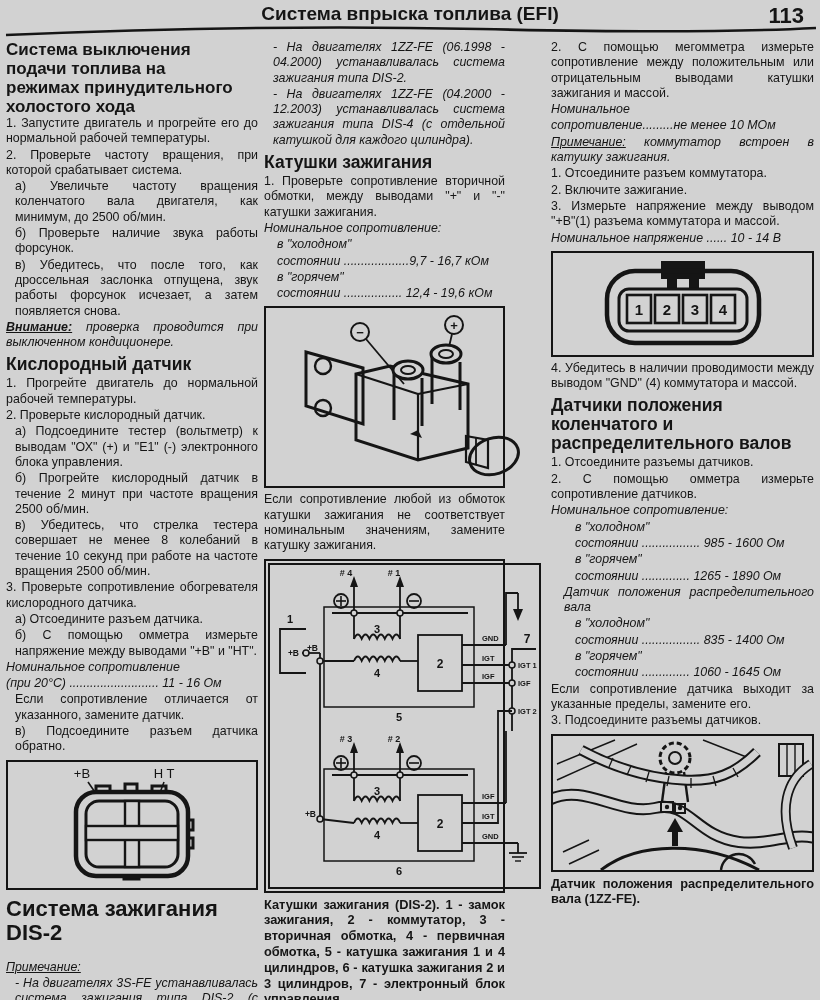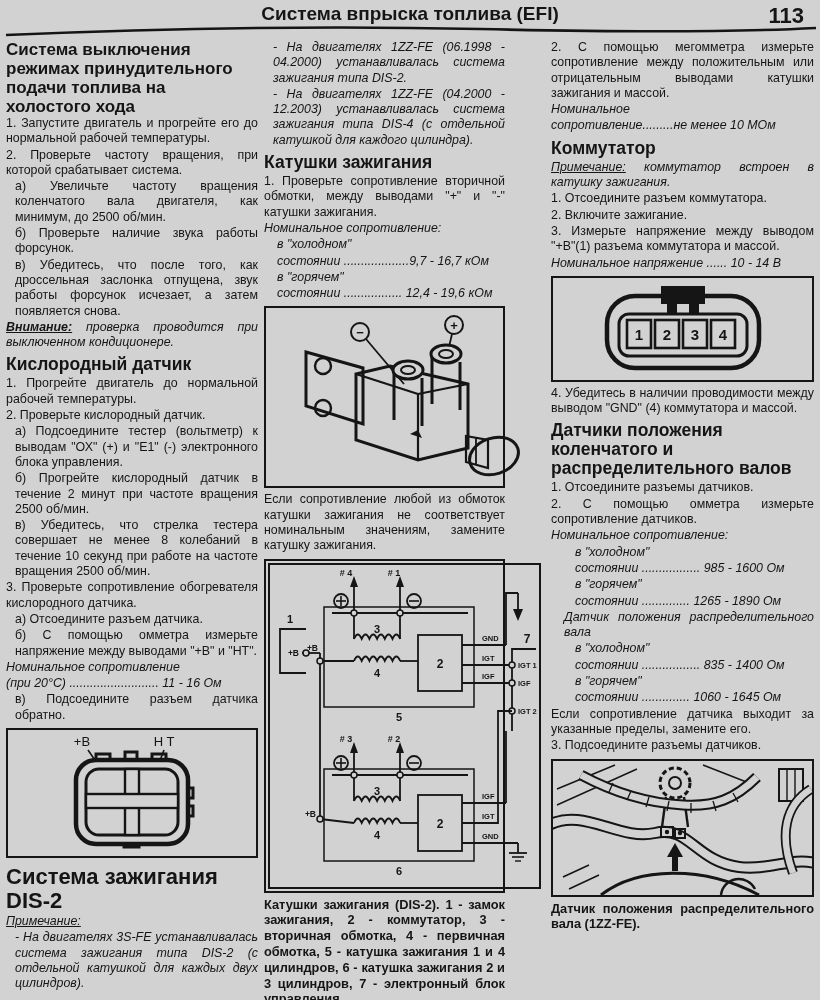--- a/index.html
+++ b/index.html
@@ -14,60 +14,61 @@
   #col-mid{left:264px;width:241px;}
   #col-right{left:551px;width:263px;}
   p{margin:0 0 1px 0;font-size:12.4px;line-height:15.3px;text-align:justify;}
   .ind{padding-left:9px;}
   .it{font-style:italic;}
   .ul{text-decoration:underline;margin-top:24px;}
   .v1{padding-left:13px;}
   .v2{padding-left:24px;}
   .h1l{font-size:17px;font-weight:bold;line-height:19px;}
   .h-sec{font-size:17.5px;font-weight:bold;margin:5px 0 2px 0;line-height:19px;}
-  .h-dis{font-size:22px;font-weight:bold;margin:7px 0 1px 0;line-height:24px;}
+  .h-dis{font-size:22px;font-weight:bold;margin:7px 0 15px 0;line-height:24px;}
   .figbox{border:2px solid #151515;margin:5px 0 4px 0;background:#d2d2d2;}
   .cap{font-weight:bold;font-size:12.8px;line-height:15.8px;text-align:justify;margin-top:2px;}
   svg{display:block;}
   text{font-family:"Liberation Sans", sans-serif;fill:#151515;}
 </style>
 </head>
 <body>
 
 <div class="hdr-title">Система впрыска топлива (EFI)</div>
 <div class="hdr-page">113</div>
 <svg class="hdr-rule" width="820" height="16" viewBox="0 0 820 16">
   <path d="M6,13 Q 260,2 480,7 T 816,6" fill="none" stroke="#151515" stroke-width="2.6"></path>
 </svg>
 
 <div class="col" id="col-left">
   <div>
     <div class="h1l">Система выключения</div>
+    <div class="h1l">подачи топлива на</div>
     <div class="h1l">режимах принудительного</div>
-    <div class="h1l">подачи топлива на</div>
     <div class="h1l">холостого хода</div>
   </div>
   <p>1. Запустите двигатель и прогрейте его до нормальной рабочей температуры.</p>
   <p>2. Проверьте частоту вращения, при которой срабатывает система.</p>
   <p class="ind">а) Увеличьте частоту вращения коленчатого вала двигателя, как минимум, до 2500 об/мин.</p>
   <p class="ind">б) Проверьте наличие звука работы форсунок.</p>
   <p class="ind">в) Убедитесь, что после того, как дроссельная заслонка отпущена, звук работы форсунок исчезает, а затем появляется снова.</p>
   <p class="it"><span class="ul" style="font-weight:bold">Внимание:</span><span> проверка проводится при выключенном кондиционере.</span></p>
 
   <div class="h-sec">Кислородный датчик</div>
   <p>1. Прогрейте двигатель до нормальной рабочей температуры.</p>
   <p>2. Проверьте кислородный датчик.</p>
   <p class="ind">а) Подсоедините тестер (вольтметр) к выводам "ОХ" (+) и "Е1" (-) электронного блока управления.</p>
   <p class="ind">б) Прогрейте кислородный датчик в течение 2 минут при частоте вращения 2500 об/мин.</p>
   <p class="ind">в) Убедитесь, что стрелка тестера совершает не менее 8 колебаний в течение 10 секунд при работе на частоте вращения 2500 об/мин.</p>
   <p>3. Проверьте сопротивление обогревателя кислородного датчика.</p>
   <p class="ind">а) Отсоедините разъем датчика.</p>
   <p class="ind">б) С помощью омметра измерьте напряжение между выводами "+B" и "HT".</p>
   <p class="it">Номинальное сопротивление</p>
   <p class="it">(при 20°С) .......................... 11 - 16 Ом</p>
+  <p class="ind">Если сопротивление отличается от указанного, замените датчик.</p>
   <p class="ind">в) Подсоедините разъем датчика обратно.</p>
 
   <div class="figbox">
     <svg width="248" height="126" viewBox="0 0 248 126">
       <text x="74" y="16" font-size="13" text-anchor="middle">+B</text>
       <text x="156" y="16" font-size="13" text-anchor="middle">H T</text>
       <line x1="80" y1="20" x2="102" y2="52" stroke="#151515" stroke-width="1.6"></line>
       <line x1="156" y1="20" x2="144" y2="52" stroke="#151515" stroke-width="1.6"></line>
       <rect x="88" y="24" width="14" height="10" fill="none" stroke="#151515" stroke-width="3"></rect>
       <rect x="117" y="22" width="12" height="10" fill="none" stroke="#151515" stroke-width="3"></rect>
@@ -242,21 +243,20 @@
     </svg>
   </div>
 
   <p class="cap">Катушки зажигания (DIS-2). 1 - замок зажигания, 2 - коммутатор, 3 - вторичная обмотка, 4 - первичная обмотка, 5 - катушка зажигания 1 и 4 цилиндров, 6 - катушка зажигания 2 и 3 цилиндров, 7 - электронный блок управления.</p>
 </div>
 
 <div class="col" id="col-right">
   <p>2. С помощью мегомметра измерьте сопротивление между положительным или отрицательным выводами катушки зажигания и массой.</p>
   <p class="it">Номинальное</p>
   <p class="it">сопротивление.........не менее 10 МОм</p>
-  <div class="h-sec">Коммутатор</div>
   <p class="it"><span class="ul">Примечание:</span><span> коммутатор встроен в катушку зажигания.</span></p>
   <p>1. Отсоедините разъем коммутатора.</p>
   <p>2. Включите зажигание.</p>
   <p>3. Измерьте напряжение между выводом "+B"(1) разъема коммутатора и массой.</p>
   <p class="it">Номинальное напряжение ...... 10 - 14 В</p>
 
   <div class="figbox">
     <svg width="259" height="102" viewBox="0 0 259 102">
       <rect x="108" y="8" width="44" height="18" fill="#151515"></rect>
       <rect x="114" y="26" width="10" height="9" fill="#151515"></rect>

